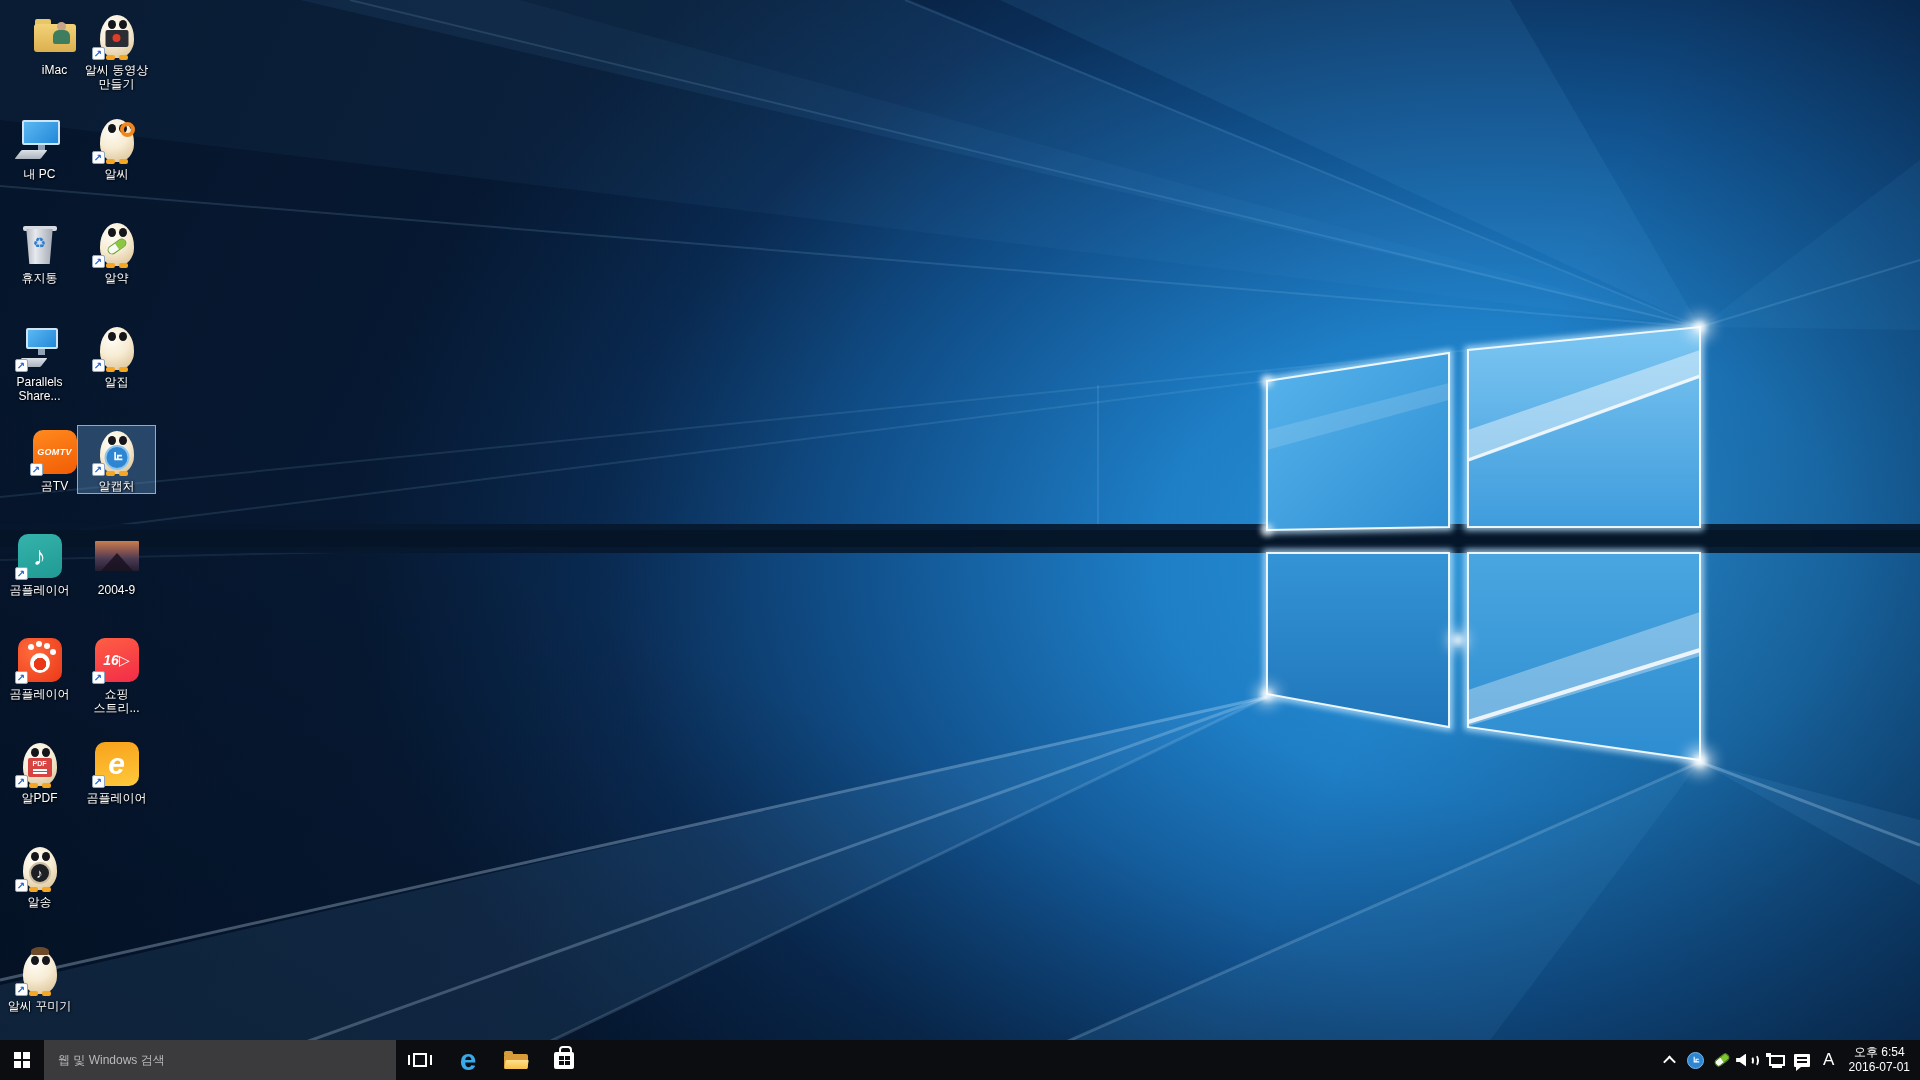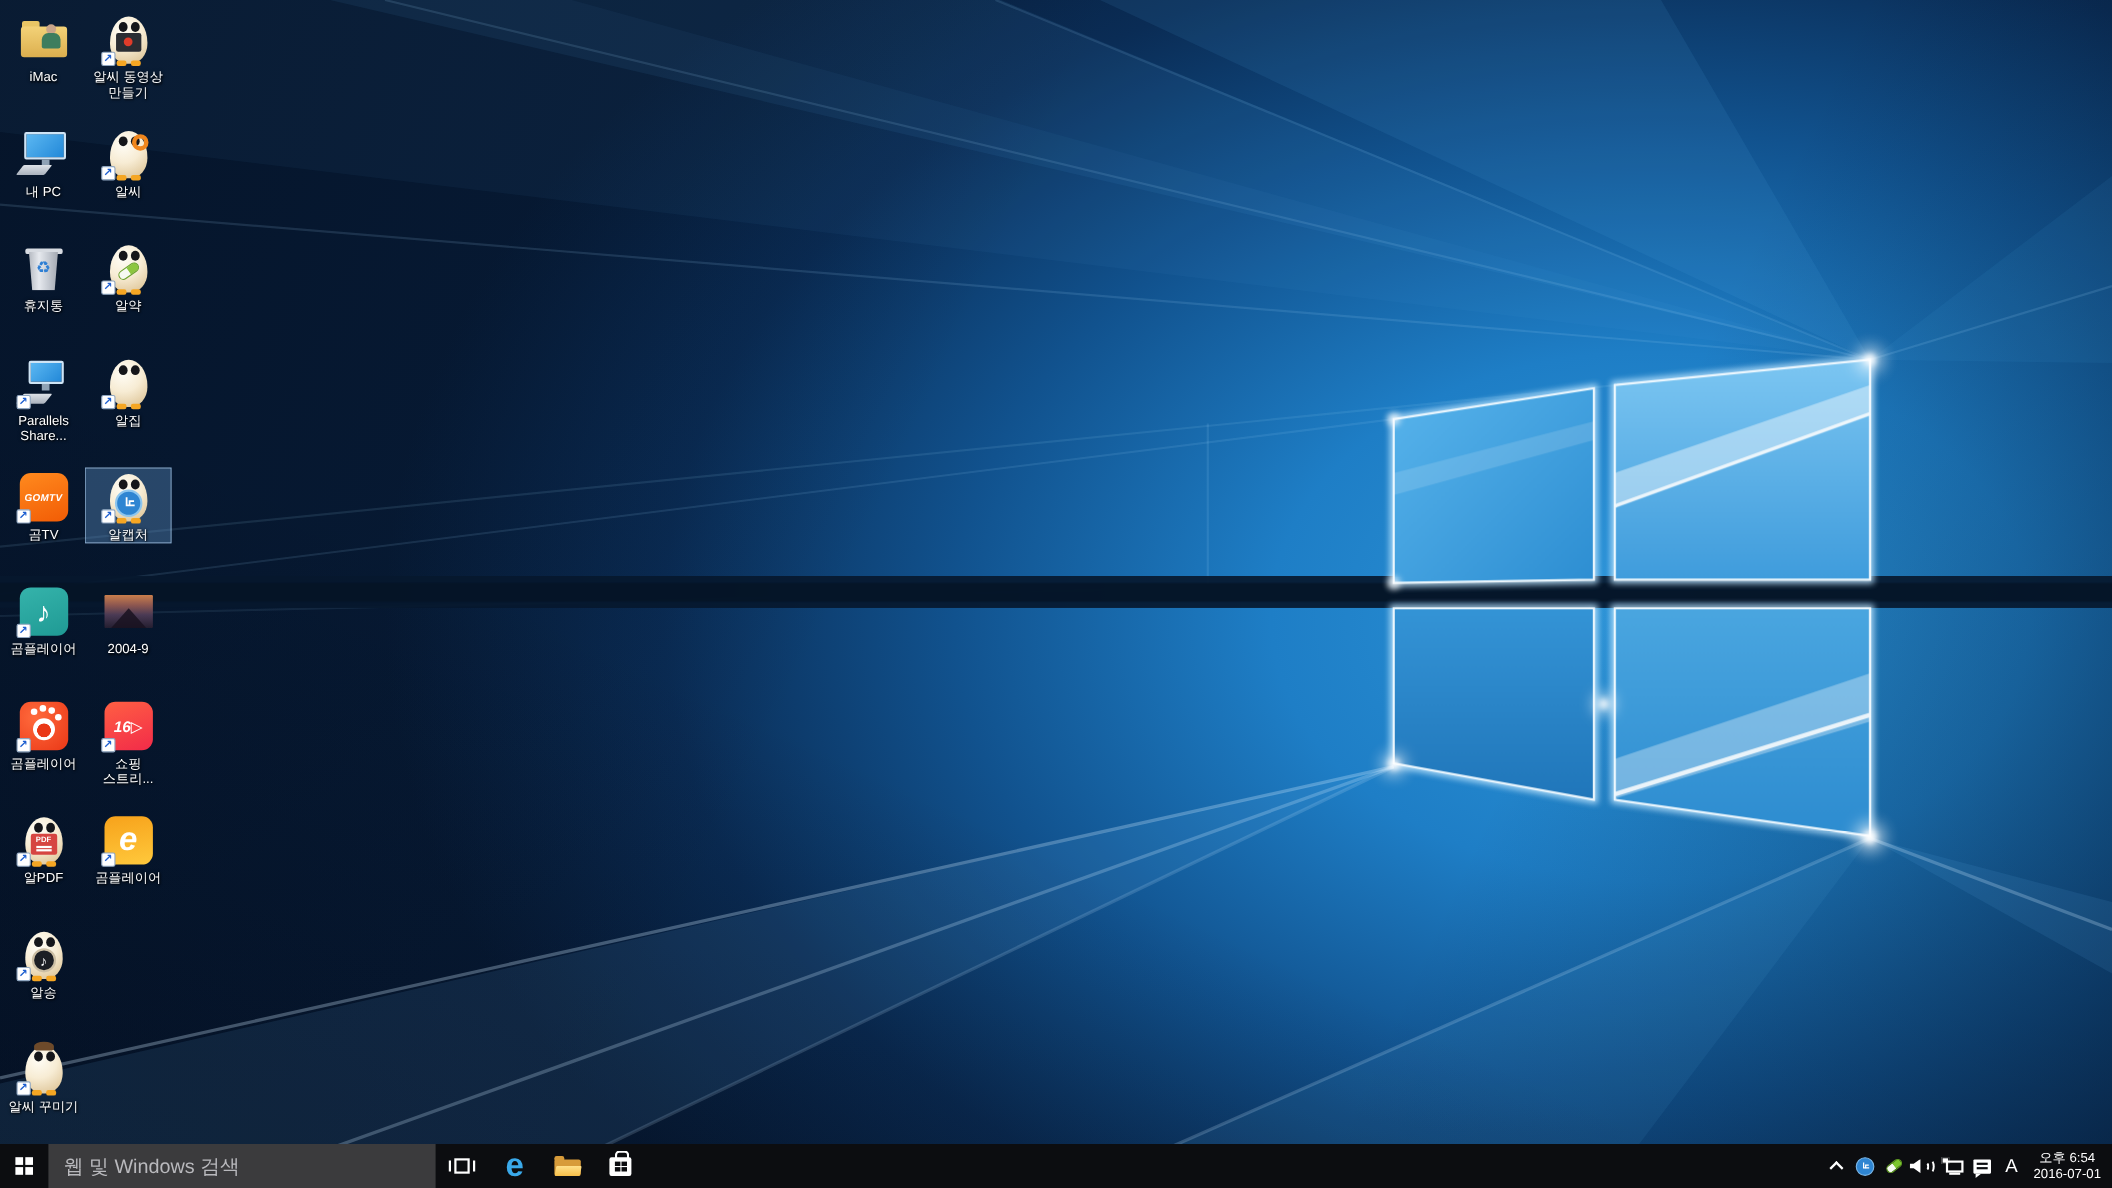--- a/index.html
+++ b/index.html
@@ -88,21 +88,21 @@
   .photo i{position:absolute;bottom:0;left:6px;width:0;height:0;
     border-left:16px solid transparent;border-right:16px solid transparent;border-bottom:18px solid rgba(25,18,32,.85);}
 
   
   .taskbar{position:absolute;left:0;bottom:0;width:1920px;height:40px;background:#0c0d10;
     display:flex;align-items:center;z-index:10;}
   .start{width:44px;height:40px;display:flex;align-items:center;justify-content:center;}
   .winlogo{display:grid;grid-template-columns:7px 7px;grid-template-rows:7px 7px;gap:2px;}
   .winlogo i{background:#fff;}
   .searchbox{width:352px;height:40px;background:#3b3b3d;display:flex;align-items:center;padding:0 12px;}
-  .searchbox input{flex:1;background:transparent;border:none;outline:none;color:#cfcfcf;font-size:18px;
+  .searchbox input{flex:1;background:transparent;border:none;outline:none;color:#cfcfcf;font-size:12px;
     font-family:inherit;}
   .searchbox input::placeholder{color:#b9b9bd;opacity:1;}
   .tbtn{width:48px;height:40px;display:flex;align-items:center;justify-content:center;}
   .tv{display:flex;align-items:center;}
   .tv .bar{width:2px;height:10px;background:#fff;}
   .tv .box{width:14px;height:14px;border:2px solid #fff;margin:0 3px;}
   .edge-e{font-size:30px;font-weight:bold;color:#3aa9ea;line-height:1;}
   .fold{position:relative;width:24px;height:18px;}
   .fold .bk{position:absolute;bottom:0;width:24px;height:15px;background:#d79b3a;border-radius:2px;}
   .fold .tb{position:absolute;top:0;left:0;width:9px;height:4px;background:#d79b3a;border-radius:2px 2px 0 0;}
@@ -237,21 +237,21 @@
         <circle cx="1267" cy="695" r="11" opacity=".6" filter="url(#b7)"></circle>
         <circle cx="1267" cy="695" r="5" filter="url(#b3)"></circle>
         <circle cx="1267" cy="530" r="6" opacity=".7" filter="url(#b3)"></circle>
         <circle cx="1267" cy="381" r="6" opacity=".7" filter="url(#b3)"></circle>
         <circle cx="1458" cy="640" r="9" opacity=".8" filter="url(#b7)"></circle>
         <circle cx="1458" cy="640" r="4" filter="url(#b3)"></circle>
       </g>
     </svg>
   </div>
 
-  <div class="cell" style="left:1px;top:10px">
+  <div class="cell" style="left:16px;top:10px">
     <div class="art">
         <div class="folder-imac">
       <div class="tab"></div>
           <div class="back"></div>
           <div class="head"></div>
           <div class="bodyp"></div>
         </div>
       </div>
     <div class="lbl">iMac</div>
   </div>
@@ -284,21 +284,21 @@
       <div class="scr"></div>
           <div class="stand"></div>
           <div class="kbd"></div>
         </div>
       <span class="sc">↗</span>
       </div>
     <div class="lbl">Parallels
 Share...</div>
   </div>
 
-  <div class="cell" style="left:1px;top:426px">
+  <div class="cell" style="left:16px;top:426px">
     <div class="art">
         <div class="tile tile-gomtv">GOMTV</div>
       <span class="sc">↗</span>
       </div>
     <div class="lbl">곰TV</div>
   </div>
 
   <div class="cell" style="left:1px;top:530px">
     <div class="art">
         <div class="tile tile-gomaudio">♪</div>

